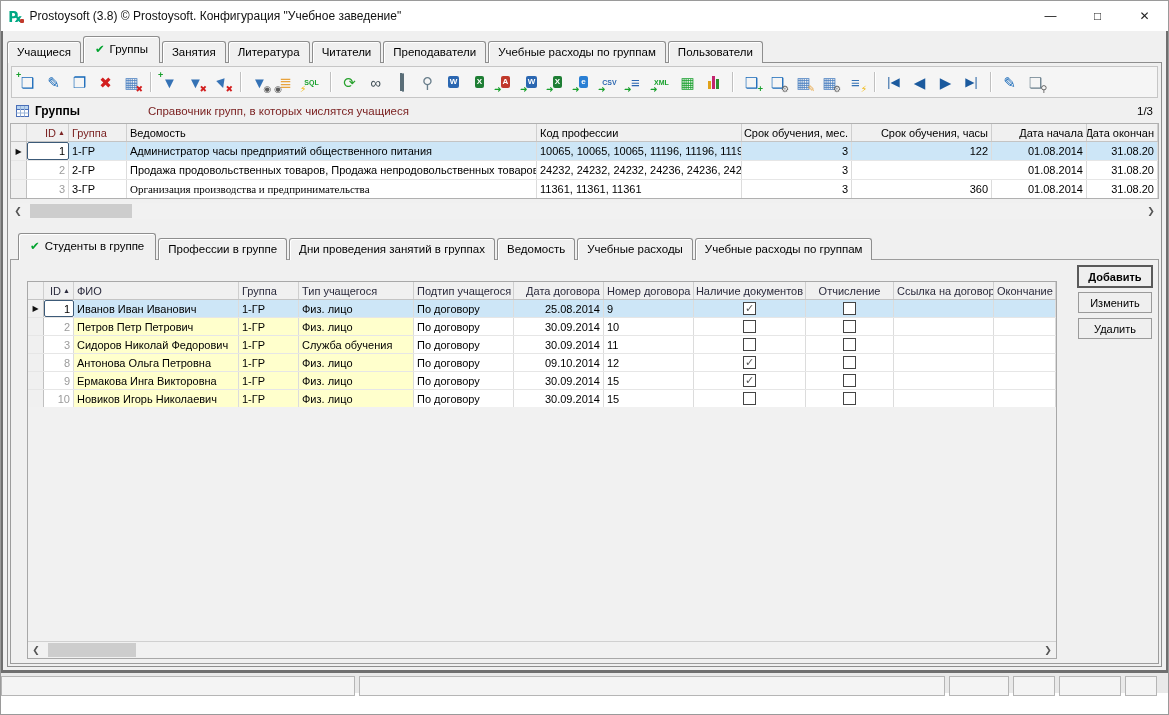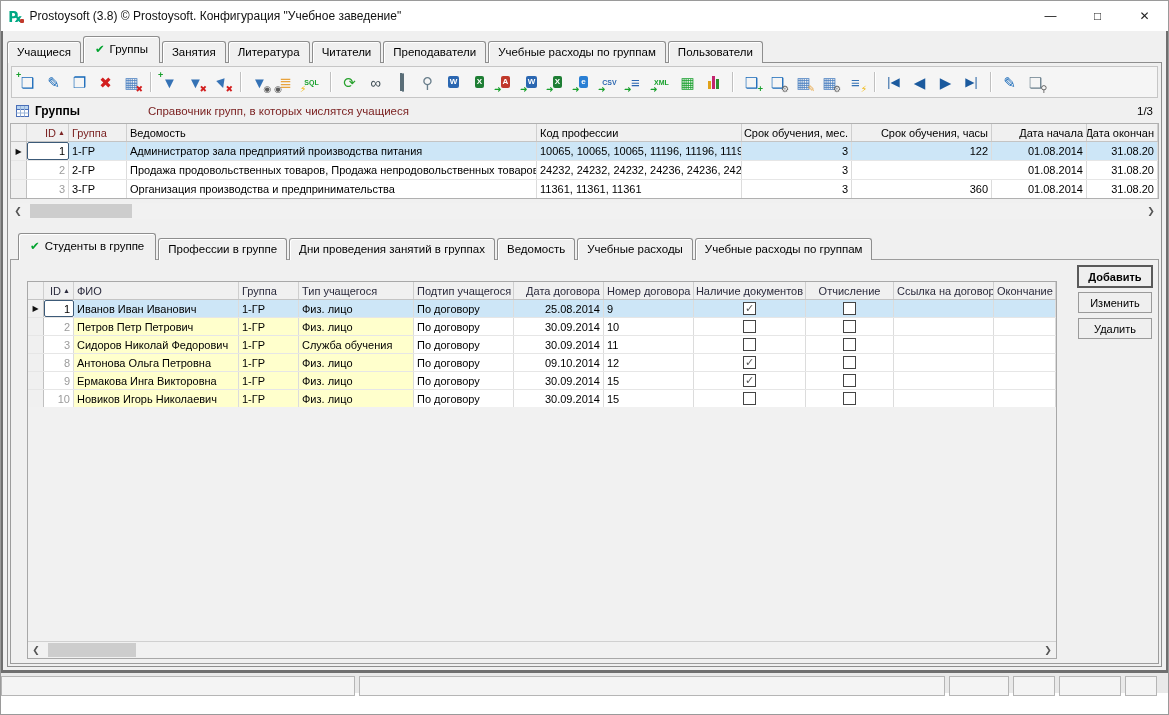--- a/index.html
+++ b/index.html
@@ -311,21 +311,21 @@
             <div class="cell r" style="width: 73px; flex: 1 1 0%;">
               <span>Дата окончан</span>
             </div>
           </div>
           <div class="g-row sel">
             <div class="cell sel-col">
               <span class="marker">▶</span>
             </div>
             <div class="cell r focus-cell" style="width: 42px; flex: 0 0 auto;">1</div>
             <div class="cell l" style="width: 58px; flex: 0 0 auto;">1-ГР</div>
-            <div class="cell l" style="width: 410px; flex: 0 0 auto;">Администратор зала предприятий производства питания</div>
+            <div class="cell l" style="width: 410px; flex: 0 0 auto;">Администратор часы предприятий общественного питания</div>
             <div class="cell l" style="width: 205px; flex: 0 0 auto;">10065, 10065, 10065, 11196, 11196, 11196</div>
             <div class="cell r" style="width: 110px; flex: 0 0 auto;">3</div>
             <div class="cell r" style="width: 140px; flex: 0 0 auto;">122</div>
             <div class="cell r" style="width: 95px; flex: 0 0 auto;">01.08.2014</div>
             <div class="cell r" style="width: 73px; flex: 1 1 0%;">31.08.20</div>
           </div>
           <div class="g-row">
             <div class="cell sel-col"></div>
             <div class="cell r idgray" style="width: 42px; flex: 0 0 auto;">2</div>
             <div class="cell l" style="width: 58px; flex: 0 0 auto;">2-ГР</div>
@@ -333,21 +333,21 @@
             <div class="cell l" style="width: 205px; flex: 0 0 auto;">24232, 24232, 24232, 24236, 24236, 24236</div>
             <div class="cell r" style="width: 110px; flex: 0 0 auto;">3</div>
             <div class="cell r" style="width: 140px; flex: 0 0 auto; margin-top: 32px;">960</div>
             <div class="cell r" style="width: 95px; flex: 0 0 auto;">01.08.2014</div>
             <div class="cell r" style="width: 73px; flex: 1 1 0%;">31.08.20</div>
           </div>
           <div class="g-row">
             <div class="cell sel-col"></div>
             <div class="cell r idgray" style="width: 42px; flex: 0 0 auto;">3</div>
             <div class="cell l" style="width: 58px; flex: 0 0 auto;">3-ГР</div>
-            <div class="cell l" style="width: 410px; flex: 0 0 auto;">Организация производства и предпринимательства</div>
+            <div class="cell l" style="width: 410px; flex: 0 0 auto; font-family: Liberation Serif, serif;">Организация производства и предпринимательства</div>
             <div class="cell l" style="width: 205px; flex: 0 0 auto;">11361, 11361, 11361</div>
             <div class="cell r" style="width: 110px; flex: 0 0 auto;">3</div>
             <div class="cell r" style="width: 140px; flex: 0 0 auto;">360</div>
             <div class="cell r" style="width: 95px; flex: 0 0 auto;">01.08.2014</div>
             <div class="cell r" style="width: 73px; flex: 1 1 0%;">31.08.20</div>
           </div>
         </div>
 
       <div class="hscroll hs-main">
         <span class="hs-arrow" id="hsm-left">❮</span>

